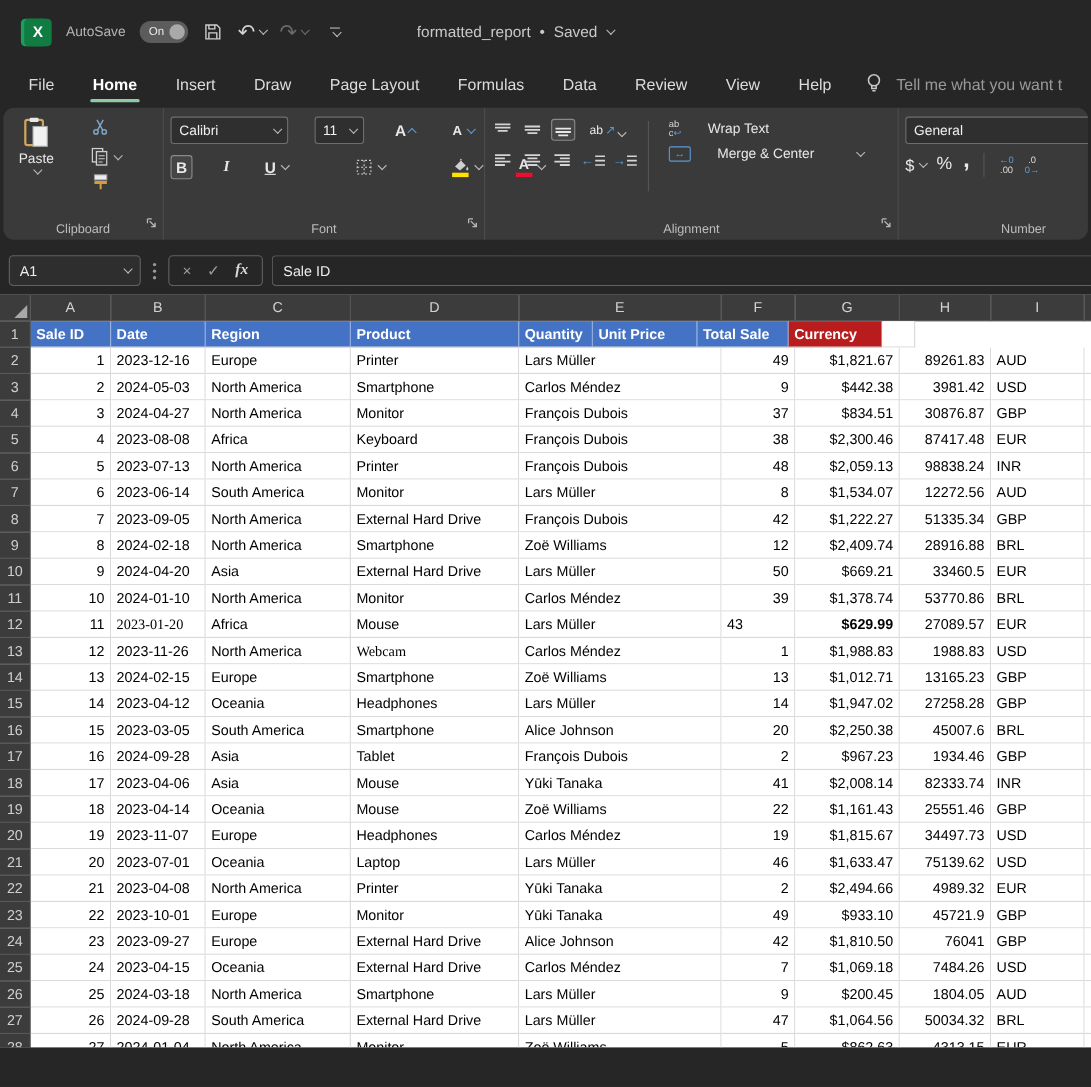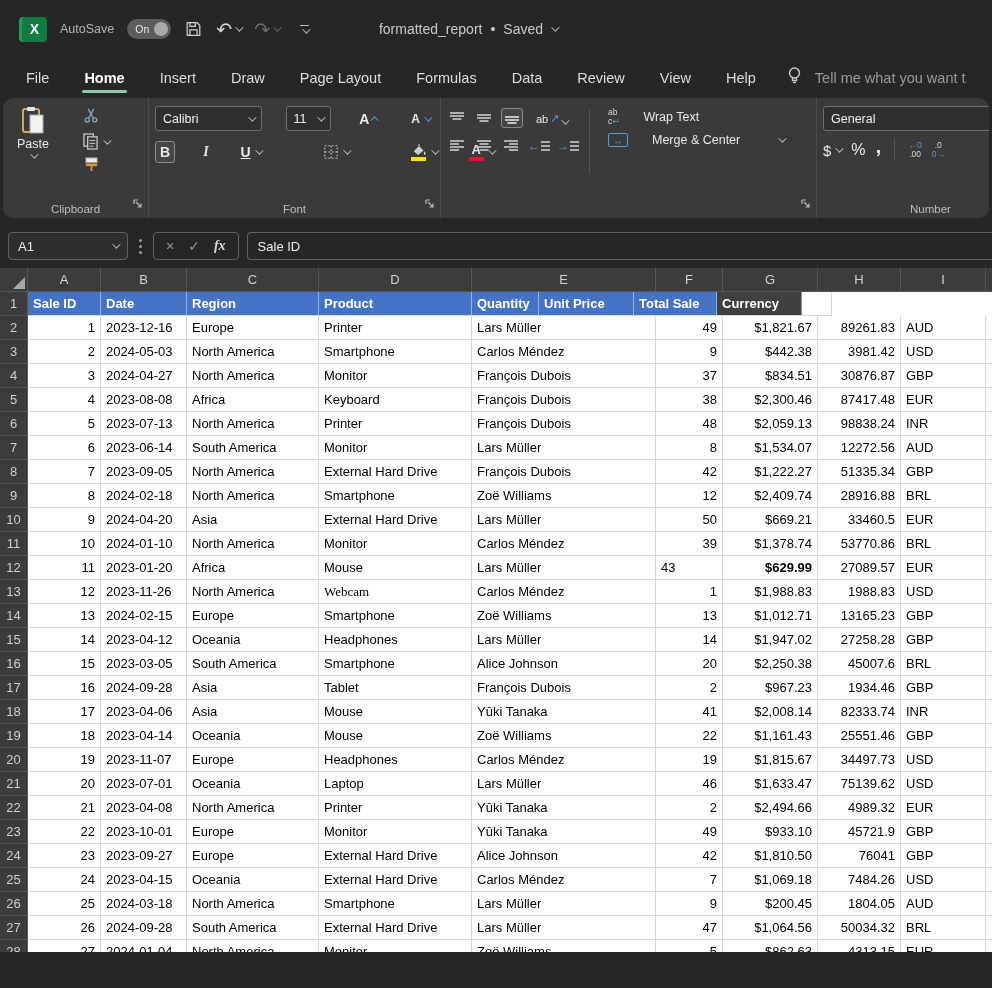--- a/index.html
+++ b/index.html
@@ -365,20 +365,21 @@
             <span class="lab">Wrap Text</span>
           </div>
           <div class="rrow">
             <span class="mergeico">
               <span>↔</span>
             </span>
             <span class="lab">Merge &amp; Center</span>
             <span class="chev" style="margin-left:14px"></span>
           </div>
         </div>
+        <div class="rg-label">Alignment</div>
         <span class="launcher">
           <svg width="10" height="10" viewBox="0 0 10 10">
               <path d="M1 1h4M1 1v4M3 3l4.5 4.5M8 4.5V8H4.5" fill="none" stroke="#b9b9b9" stroke-width="1.2"></path>
             </svg>
         </span>
       </div>
 
       <div class="rgroup">
         <div class="combo" style="width:215px">
           <span>General</span>
@@ -443,21 +444,21 @@
     <div>
         <div class="grow">
           <div class="rowhead">1</div>
           <div class="cell hdr" style="width: 73px; background: rgb(68, 114, 196);">Sale ID</div>
           <div class="cell hdr" style="width: 86px; background: rgb(68, 114, 196);">Date</div>
           <div class="cell hdr" style="width: 132px; background: rgb(68, 114, 196);">Region</div>
           <div class="cell hdr" style="width: 153px; background: rgb(68, 114, 196);">Product</div>
           <div class="cell hdr" style="width: 67px; background: rgb(68, 114, 196);">Quantity</div>
           <div class="cell hdr" style="width: 95px; background: rgb(68, 114, 196);">Unit Price</div>
           <div class="cell hdr" style="width: 83px; background: rgb(68, 114, 196);">Total Sale</div>
-          <div class="cell hdr" style="width: 85px; background: #404040;">Currency</div>
+          <div class="cell hdr" style="width: 85px; background: #b91c1c;">Currency</div>
           <div class="cell" style="width: 30px;"></div>
         </div>
         <div class="grow">
           <div class="rowhead">2</div>
           <div class="cell" style="width: 73px; text-align: right;">1</div>
           <div class="cell" style="width: 86px; text-align: left;">2023-12-16</div>
           <div class="cell" style="width: 132px; text-align: left;">Europe</div>
           <div class="cell" style="width: 153px; text-align: left;">Printer</div>
           <div class="cell" style="width: 184px; text-align: left;">Lars Müller</div>
           <div class="cell" style="width: 67px; text-align: right;">49</div>
@@ -579,21 +580,21 @@
           <div class="cell" style="width: 184px; text-align: left;">Carlos Méndez</div>
           <div class="cell" style="width: 67px; text-align: right;">39</div>
           <div class="cell" style="width: 95px; text-align: right;">$1,378.74</div>
           <div class="cell" style="width: 83px; text-align: right;">53770.86</div>
           <div class="cell" style="width: 85px; text-align: left;">BRL</div>
           <div class="cell" style="width: 30px;"></div>
         </div>
         <div class="grow">
           <div class="rowhead">12</div>
           <div class="cell" style="width: 73px; text-align: right;">11</div>
-          <div class="cell" style="width: 86px; text-align: left;">2023-01-20</div>
+          <div class="cell" style="width: 86px; text-align: left; font-family: Liberation Serif, serif;">2023-01-20</div>
           <div class="cell" style="width: 132px; text-align: left;">Africa</div>
           <div class="cell" style="width: 153px; text-align: left;">Mouse</div>
           <div class="cell" style="width: 184px; text-align: left;">Lars Müller</div>
           <div class="cell" style="width: 67px; text-align: left;">43</div>
           <div class="cell" style="width: 95px; text-align: right; font-weight: bold;">$629.99</div>
           <div class="cell" style="width: 83px; text-align: right;">27089.57</div>
           <div class="cell" style="width: 85px; text-align: left;">EUR</div>
           <div class="cell" style="width: 30px;"></div>
         </div>
         <div class="grow">

